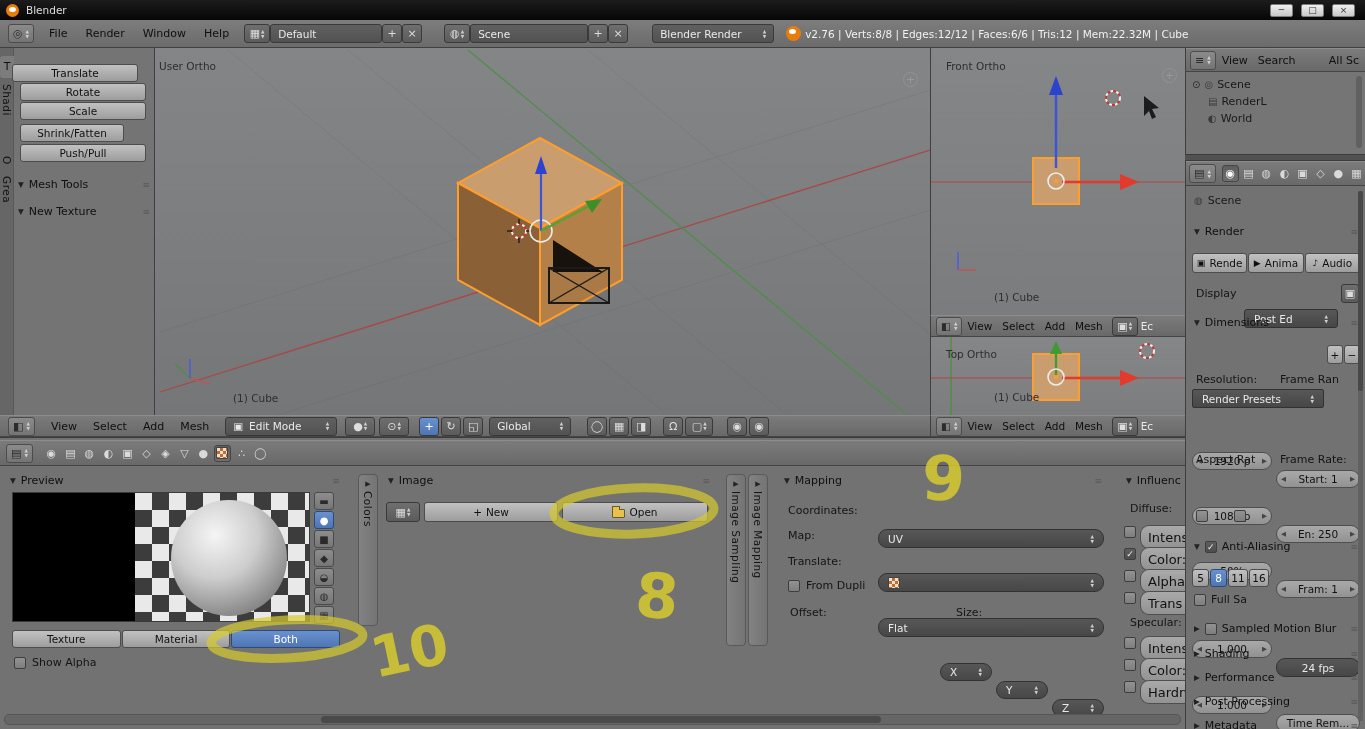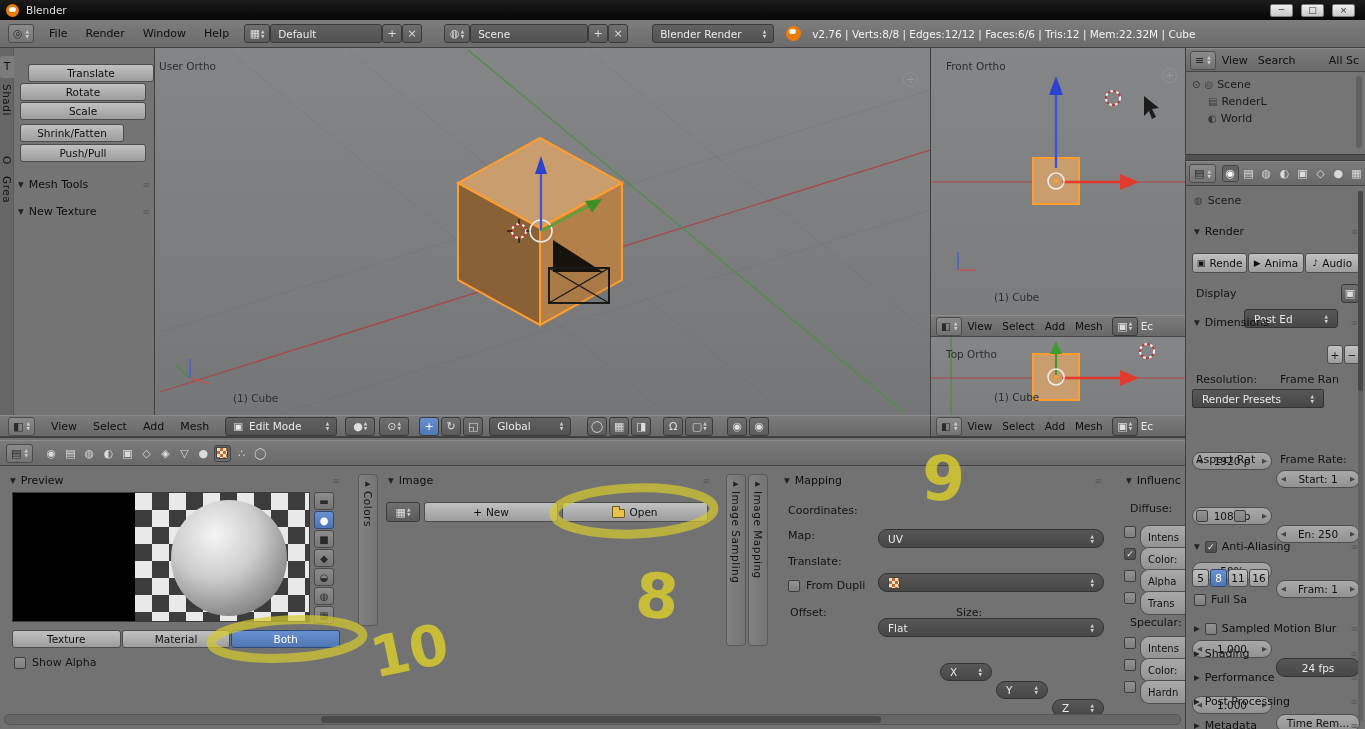--- a/index.html
+++ b/index.html
@@ -11,21 +11,21 @@
 .app-ico::after{content:"";position:absolute;left:3px;top:3px;width:7px;height:5px;border-radius:50%;background:#fff}
 .tb-title{font-size:10.5px}
 .winbtns{margin-left:auto;display:flex;gap:8px;padding-right:4px}
 .winbtn{width:23px;height:13px;background:linear-gradient(#f0f0f0,#c8c8c8);border:1px solid #7d7d7d;border-radius:2px;color:#333;font-size:9px;line-height:11px;text-align:center}
 .menubar{left:0;top:20px;width:1365px;height:28px;background:linear-gradient(#7d7d7d,#6b6b6b);border-bottom:1px solid #404040;display:flex;align-items:center;padding:0 8px}
 .menu-item{padding:0 9px;color:#0f0f0f;white-space:nowrap}
 .hdr{background:linear-gradient(#7b7b7b,#696969);display:flex;align-items:center;border-top:1px solid #8c8c8c;border-bottom:1px solid #454545}
 .ebtn{height:19px;display:inline-flex;align-items:center;gap:3px;background:linear-gradient(#8b8b8b,#747474);border:1px solid #4c4c4c;border-radius:3px;padding:0 4px;color:#2c2c2c;flex:none}
 .dfield{height:19px;background:linear-gradient(#606060,#525252);border:1px solid #3a3a3a;border-radius:3px;color:#e9e9e9;display:inline-flex;align-items:center;padding:0 7px;gap:6px;font-size:10.5px;white-space:nowrap}
 .sqbtn{width:20px;height:19px;background:linear-gradient(#6f6f6f,#5b5b5b);border:1px solid #3a3a3a;border-radius:3px;color:#ddd;display:inline-flex;align-items:center;justify-content:center;font-size:11px;flex:none;gap:1px}
-.stats{margin-left:11px;color:#f1f1f1;font-size:10.5px;white-space:nowrap}
+.stats{margin-left:4px;color:#f1f1f1;font-size:10.5px;white-space:nowrap}
 .updn{display:inline-flex;flex-direction:column;align-items:center;justify-content:center}
 .updn::before{content:"▲";font-size:4.5px;line-height:5px;color:#cfcfcf}
 .updn::after{content:"▼";font-size:4.5px;line-height:5px;color:#cfcfcf}
 .lbtn{background:linear-gradient(#c1c1c1,#9d9d9d);border:1px solid #4d4d4d;border-radius:3px;color:#101010;display:inline-flex;align-items:center;justify-content:center;gap:4px;height:18px;font-size:10.5px;white-space:nowrap}
 .lbtn.blue{background:linear-gradient(#6a91cf,#4e76b4);color:#fff;border-color:#2f4a77}
 .pill{background:linear-gradient(#a9a9a9,#929292);border:1px solid #4f4f4f;border-radius:9px;height:18px;display:flex;align-items:center;justify-content:center;color:#111;position:relative;font-size:10.5px;white-space:nowrap}
 .pill .la{position:absolute;left:4px;top:50%;transform:translateY(-50%);font-size:6.5px;color:#444}
 .pill .ra{position:absolute;right:4px;top:50%;transform:translateY(-50%);font-size:6.5px;color:#444}
 .dpill{background:linear-gradient(#575757,#474747);border:1px solid #323232;border-radius:9px;height:19px;display:flex;align-items:center;color:#e9e9e9;position:relative;font-size:10.5px;padding:0 9px;white-space:nowrap}
 .dpill .updn{margin-left:auto}
@@ -42,21 +42,21 @@
 .tabicon.active{background:linear-gradient(#5f5f5f,#6f6f6f);border:1px solid #454545;color:#fff}
 .checker12{width:12px;height:12px;background:repeating-conic-gradient(#c46a2a 0 25%,#e8e2d2 0 50%);background-size:6px 6px;border:1px solid #444;border-radius:1px;flex:none}
 .checkerbig{background:repeating-conic-gradient(#3c3c3c 0 25%,#e9e9e9 0 50%);background-size:34px 34px}
 .folder{width:13px;height:9px;background:#e8c24a;border:1px solid #6d5a1e;border-radius:1px;position:relative;flex:none;margin-top:2px}
 .folder::before{content:"";position:absolute;left:-1px;top:-4px;width:6px;height:3px;background:#e8c24a;border:1px solid #6d5a1e;border-bottom:none;border-radius:1px 1px 0 0}
 .vplabel{position:absolute;color:#2d2d2d;font-size:10.5px}
 .objlabel{position:absolute;color:#2f2f2f;font-size:10.5px}
 .pluscorner{position:absolute;width:15px;height:15px;border:1px solid #929292;border-radius:50%;color:#989898;font-size:11px;line-height:13px;text-align:center}
 .vbtn{width:20px;height:18px;background:linear-gradient(#8d8d8d,#767676);border:1px solid #4a4a4a;border-radius:3px;color:#2a2a2a;display:flex;align-items:center;justify-content:center;font-size:10px}
 .vbtn.active{background:linear-gradient(#6a91cf,#4e76b4);color:#fff;border-color:#2f4a77}
-.ipill{background:linear-gradient(#a9a9a9,#929292);border:1px solid #4f4f4f;border-right:none;border-radius:9px 0 0 9px;height:24px;display:flex;align-items:center;padding-left:7px;color:#111;font-size:10px;white-space:nowrap;overflow:hidden}
+.ipill{background:linear-gradient(#a9a9a9,#929292);border:1px solid #4f4f4f;border-right:none;border-radius:9px 0 0 9px;height:24px;display:flex;align-items:center;padding-left:7px;color:#111;font-size:13px;white-space:nowrap;overflow:hidden}
 .lab{white-space:nowrap;color:#141414}
 .hmenu{color:#0f0f0f;padding:0 8px;white-space:nowrap}
 </style>
 </head>
 <body>
 
 <div id="root">
 
   <div class="abs titlebar">
     <span class="app-ico"></span>
@@ -103,21 +103,21 @@
     <span class="stats">v2.76 | Verts:8/8 | Edges:12/12 | Faces:6/6 | Tris:12 | Mem:22.32M | Cube</span>
   </div>
 
   <div class="abs" style="left:0;top:48px;width:155px;height:367px;background:#747474;border-right:1px solid #3f3f3f">
     <div class="abs" style="left:0;top:0;width:14px;height:367px;background:#666;border-right:1px solid #585858">
       <div class="abs" style="left:0;top:8px;width:14px;height:22px;background:#7c7c7c;border-radius:3px 0 0 3px;text-align:center;line-height:22px;color:#111">T</div>
       <div class="abs vtxt" style="left:1px;top:36px">Shadi</div>
       <div class="abs vtxt" style="left:1px;top:108px">O</div>
       <div class="abs vtxt" style="left:1px;top:128px">Grea</div>
     </div>
-    <div class="abs lbtn" style="left:28px;top:16px;width:126px">Translate</div>
+    <div class="abs lbtn" style="left:12px;top:16px;width:126px">Translate</div>
     <div class="abs lbtn" style="left:20px;top:35px;width:126px">Rotate</div>
     <div class="abs lbtn" style="left:20px;top:54px;width:126px">Scale</div>
     <div class="abs lbtn" style="left:20px;top:76px;width:104px">Shrink/Fatten</div>
     <div class="abs lbtn" style="left:20px;top:96px;width:126px">Push/Pull</div>
     <div class="abs phdr" style="left:18px;top:130px;width:132px">
         <span class="tri">▼</span>
         <span>Mesh Tools</span>
         <span class="dots">≡</span>
       </div>
     <div class="abs phdr" style="left:18px;top:157px;width:132px">

